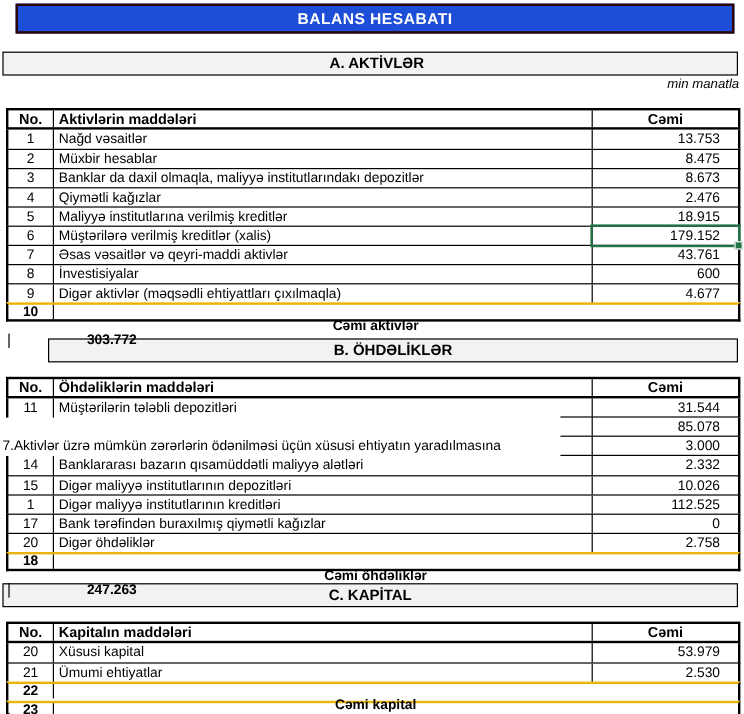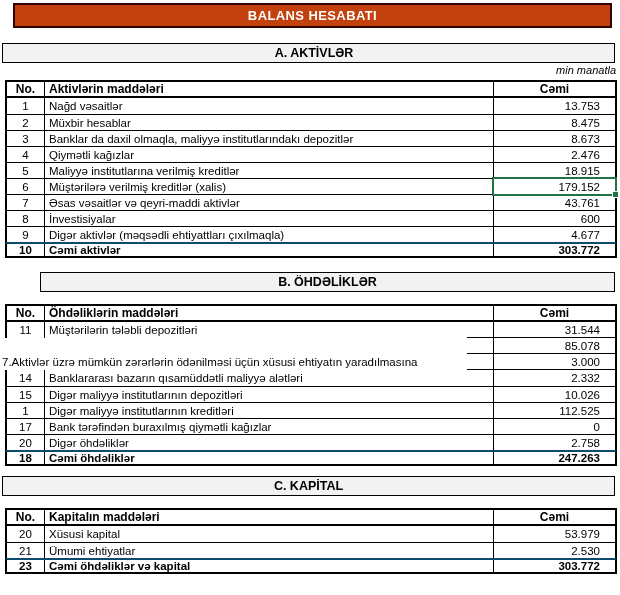--- a/index.html
+++ b/index.html
@@ -2,52 +2,52 @@
 <html><head>
 <meta charset="utf-8">
 <style>
   html,body{margin:0;padding:0;background:#fff;}
   body{width:620px;height:595px;font-family:"Liberation Sans","DejaVu Sans",sans-serif;color:#000;}
   .page{position:relative;width:620px;height:595px;overflow:hidden;background:#fff;}
 
   
   .titlebar{
     margin:3px 8px 0 13px;height:21px;line-height:21px;
-    background:#c2410c;border:2px solid #300303;
+    background:#1d4ed8;border:2px solid #300303;
     color:#fff;font-weight:bold;font-size:13px;text-align:center;letter-spacing:.4px;
   }
 
   
   .section-bar{
     margin-left:2px;margin-right:5px;height:18px;line-height:18px;
     background:#F2F2F2;border:1px solid #000;
     font-weight:bold;font-size:12.5px;text-align:center;
   }
   .bar-a{margin-top:15px;padding-left:11px;}
   .bar-b{margin-top:14px;margin-left:40px;}
   .bar-c{margin-top:10px;}
 
   .unit-note{
-    margin:1px 4px 0 0;height:15px;line-height:13px;
+    margin:1px 4px 0 0;height:25px;line-height:13px;
     text-align:right;font-style:italic;font-size:11px;
   }
 
   
   .tbl{margin-left:5px;width:612px;box-sizing:border-box;margin-top:1px;}
   .tbl-b{margin-top:12px;}
   .tbl-c{margin-top:12px;}
 
   .r{
     display:flex;align-items:center;height:16px;box-sizing:border-box;
     border-left:2px solid #000;border-right:2px solid #000;
     font-size:11.5px;
   }
   .r.hdr{height:18px;border-top:2px solid #000;border-bottom:2px solid #000;font-weight:bold;font-size:12px;}
   .r.rt1{border-top:1px solid #000;}
-  .r.rt2{border-top:2px solid #0c4a6e;}
+  .r.rt2{border-top:2px solid #eab308;flex-direction:column;}
   .r.rb2{border-bottom:2px solid #000;}
   .r.bold{font-weight:bold;}
   .r.open{border-left:none;}
 
   .c-no{width:38px;flex:none;text-align:right;border-right:1px solid #000;align-self:stretch;display:flex;align-items:center;justify-content:center;box-sizing:border-box;}
   .c-label{flex:1;padding-left:4px;white-space:nowrap;overflow:visible;}
   .c-val{width:122px;flex:none;text-align:right;padding-right:15px;border-left:1px solid #000;align-self:stretch;display:flex;align-items:center;justify-content:flex-end;box-sizing:border-box;position:relative;}
 
   .plain .c-no{border-right:none;}
   .plain .c-val{border-left:1px solid #000;}
@@ -213,20 +213,25 @@
     <div class="r">
       <div class="c-no">20</div>
       <div class="c-label">Xüsusi kapital</div>
       <div class="c-val">53.979</div>
     </div>
     <div class="r rt1">
       <div class="c-no">21</div>
       <div class="c-label">Ümumi ehtiyatlar</div>
       <div class="c-val">2.530</div>
     </div>
+    <div class="r rt2 bold">
+      <div class="c-no">22</div>
+      <div class="c-label">Cəmi kapital</div>
+      <div class="c-val">56.509</div>
+    </div>
     <div class="r rt2 rb2 bold">
       <div class="c-no">23</div>
       <div class="c-label">Cəmi öhdəliklər və kapital</div>
       <div class="c-val">303.772</div>
     </div>
   </div>
 
 </div>
 
 </body></html>

